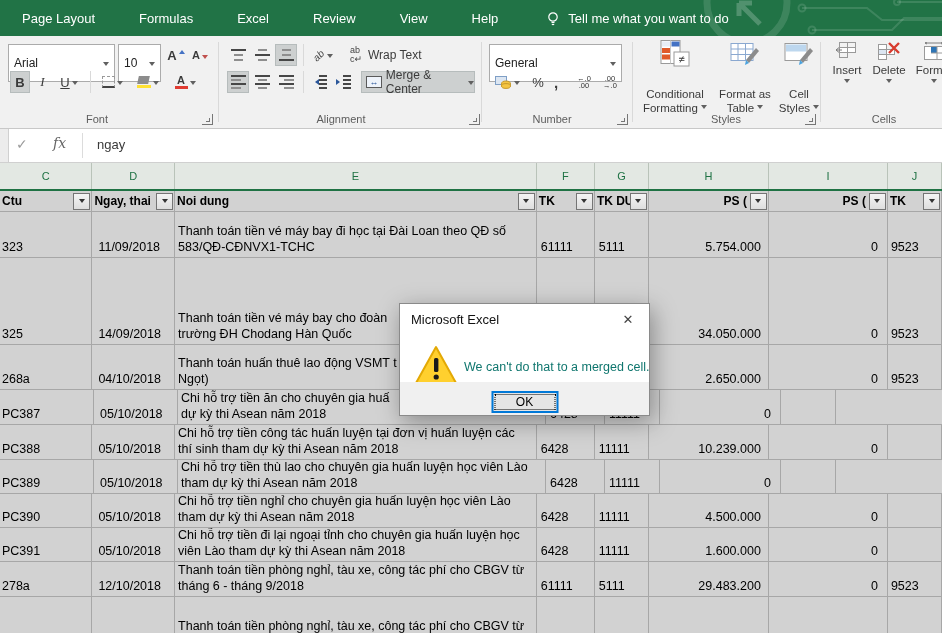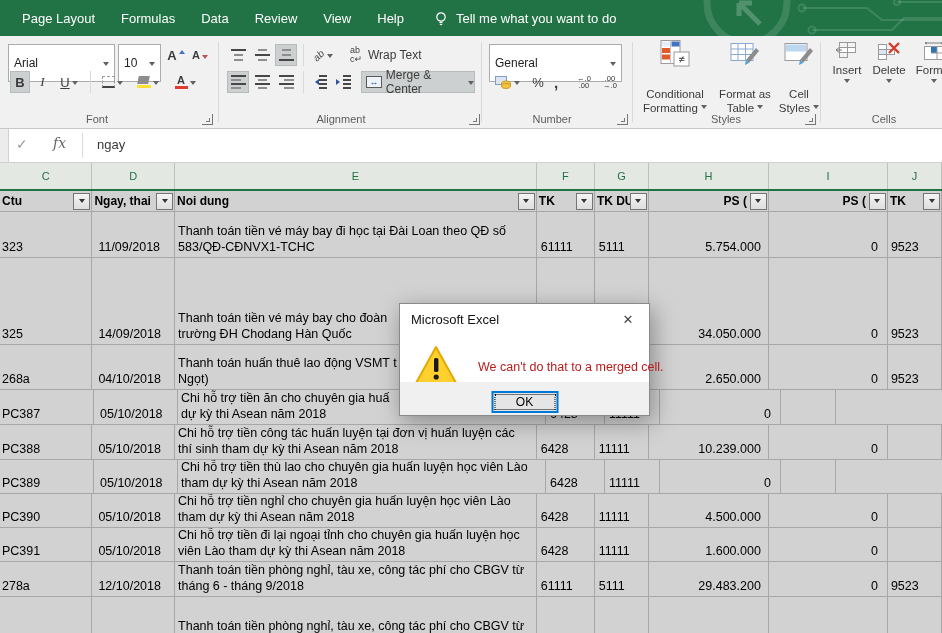--- a/index.html
+++ b/index.html
@@ -2,21 +2,21 @@
 <html><head>
 <meta charset="utf-8">
 <style>
   html,body{margin:0;padding:0}
   body{width:942px;height:633px;position:relative;overflow:hidden;
        font-family:"Liberation Sans",sans-serif;background:#fff;}
   *{box-sizing:border-box}
 
   
   .tabbar{position:absolute;left:0;top:0;width:942px;height:36px;background:#217346;
-          display:flex;align-items:center;padding-left:22px;gap:26px;color:#fff;font-size:13px;z-index:3}
+          display:flex;align-items:center;padding-left:22px;gap:44px;color:#fff;font-size:13px;z-index:3}
   .tab{white-space:nowrap;cursor:default}
   .tellme{display:flex;align-items:center;gap:8px;margin-left:4px}
   .decor{position:absolute;right:0;top:0;width:300px;height:36px;pointer-events:none}
 
   
   .ribbon{position:absolute;left:0;top:36px;width:942px;height:93px;background:#f1f1f1;
           border-bottom:1px solid #c8c8c8;font-size:12px;color:#333;z-index:2}
   .gdiv{position:absolute;top:6px;height:80px;width:1px;background:#d9d9d9}
   .glabel{position:absolute;top:77px;font-size:11px;color:#5d5d5d;text-align:center;width:90px}
   .launch{position:absolute;top:78px;width:11px;height:11px;border-right:1px solid #767676;border-bottom:1px solid #767676}
@@ -102,32 +102,32 @@
   .col7{width:55px;padding:0 0 2px 3px}
 
   
   .dialog{position:absolute;left:399px;top:303px;width:251px;height:113px;background:#fff;
           border:1px solid #8a8a8a;box-shadow:3px 6px 22px rgba(0,0,0,.35);z-index:10}
   .dlg-title{position:absolute;left:0;top:0;right:0;height:30px;background:#fff;display:flex;align-items:center}
   .dlg-title .t{font-size:13px;color:#111;padding-left:11px;flex:1}
   .dlg-close{width:42px;height:29px;display:flex;align-items:center;justify-content:center;font-size:13px;color:#444}
   .dlg-foot{position:absolute;left:0;right:0;bottom:0;height:33px;background:#f0f0f0}
   .warn{position:absolute;left:14px;top:41px;width:44px;height:41px}
-  .dlg-msg{position:absolute;left:78px;top:56px;font-size:12.5px;color:#b91c1c;white-space:nowrap}
+  .dlg-msg{position:absolute;left:64px;top:56px;font-size:12.5px;color:#0f766e;white-space:nowrap}
   .okbtn{position:absolute;left:50%;transform:translateX(-50%);top:87px;width:67px;height:22px;
          background:#e5e5e5;border:2px solid #0078d7;font-size:12px;color:#000;
          display:flex;align-items:center;justify-content:center;outline:1px dotted #000;outline-offset:-4px}
 </style>
 </head>
 <body>
 
 <div class="tabbar">
   <span class="tab">Page Layout</span>
   <span class="tab">Formulas</span>
-  <span class="tab">Data</span>
+  <span class="tab">Excel</span>
   <span class="tab">Review</span>
   <span class="tab">View</span>
   <span class="tab">Help</span>
   <span class="tellme">
     <svg width="14" height="15" viewBox="0 0 14 15">
       <circle cx="7" cy="6" r="4.2" fill="none" stroke="#fff" stroke-width="1.2"></circle>
       <line x1="5.5" y1="11.5" x2="8.5" y2="11.5" stroke="#fff" stroke-width="1.2"></line>
       <line x1="5.8" y1="13.5" x2="8.2" y2="13.5" stroke="#fff" stroke-width="1.2"></line>
     </svg>
     <span>Tell me what you want to do</span>

